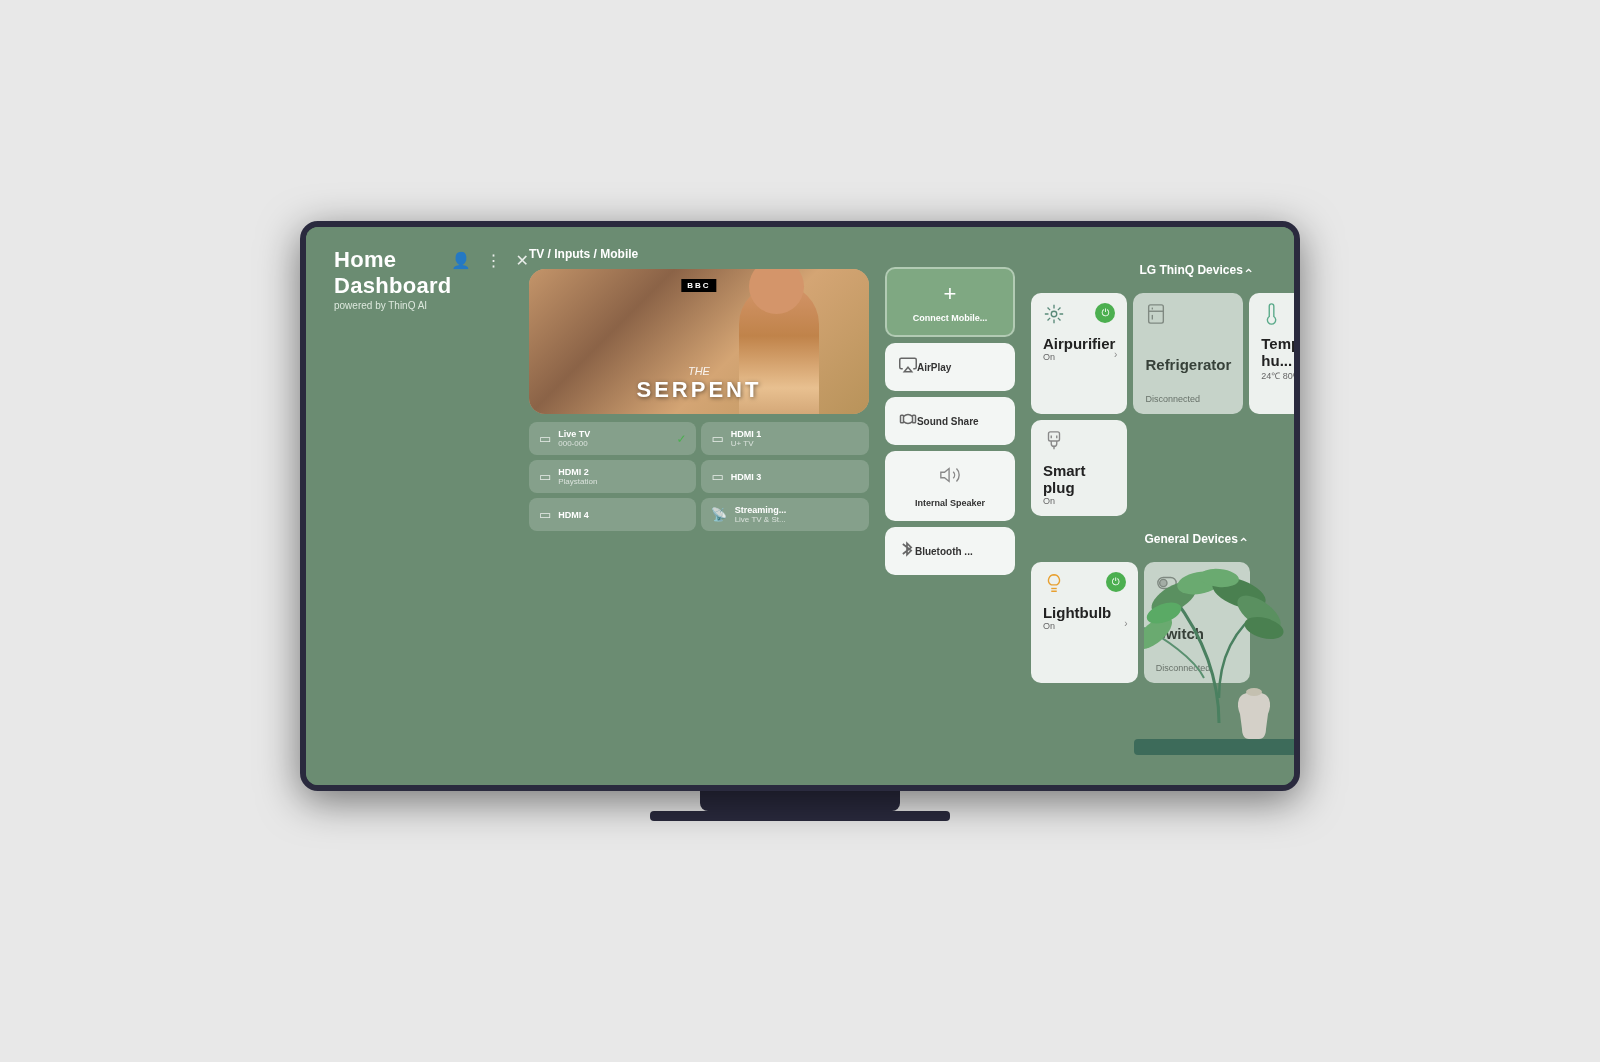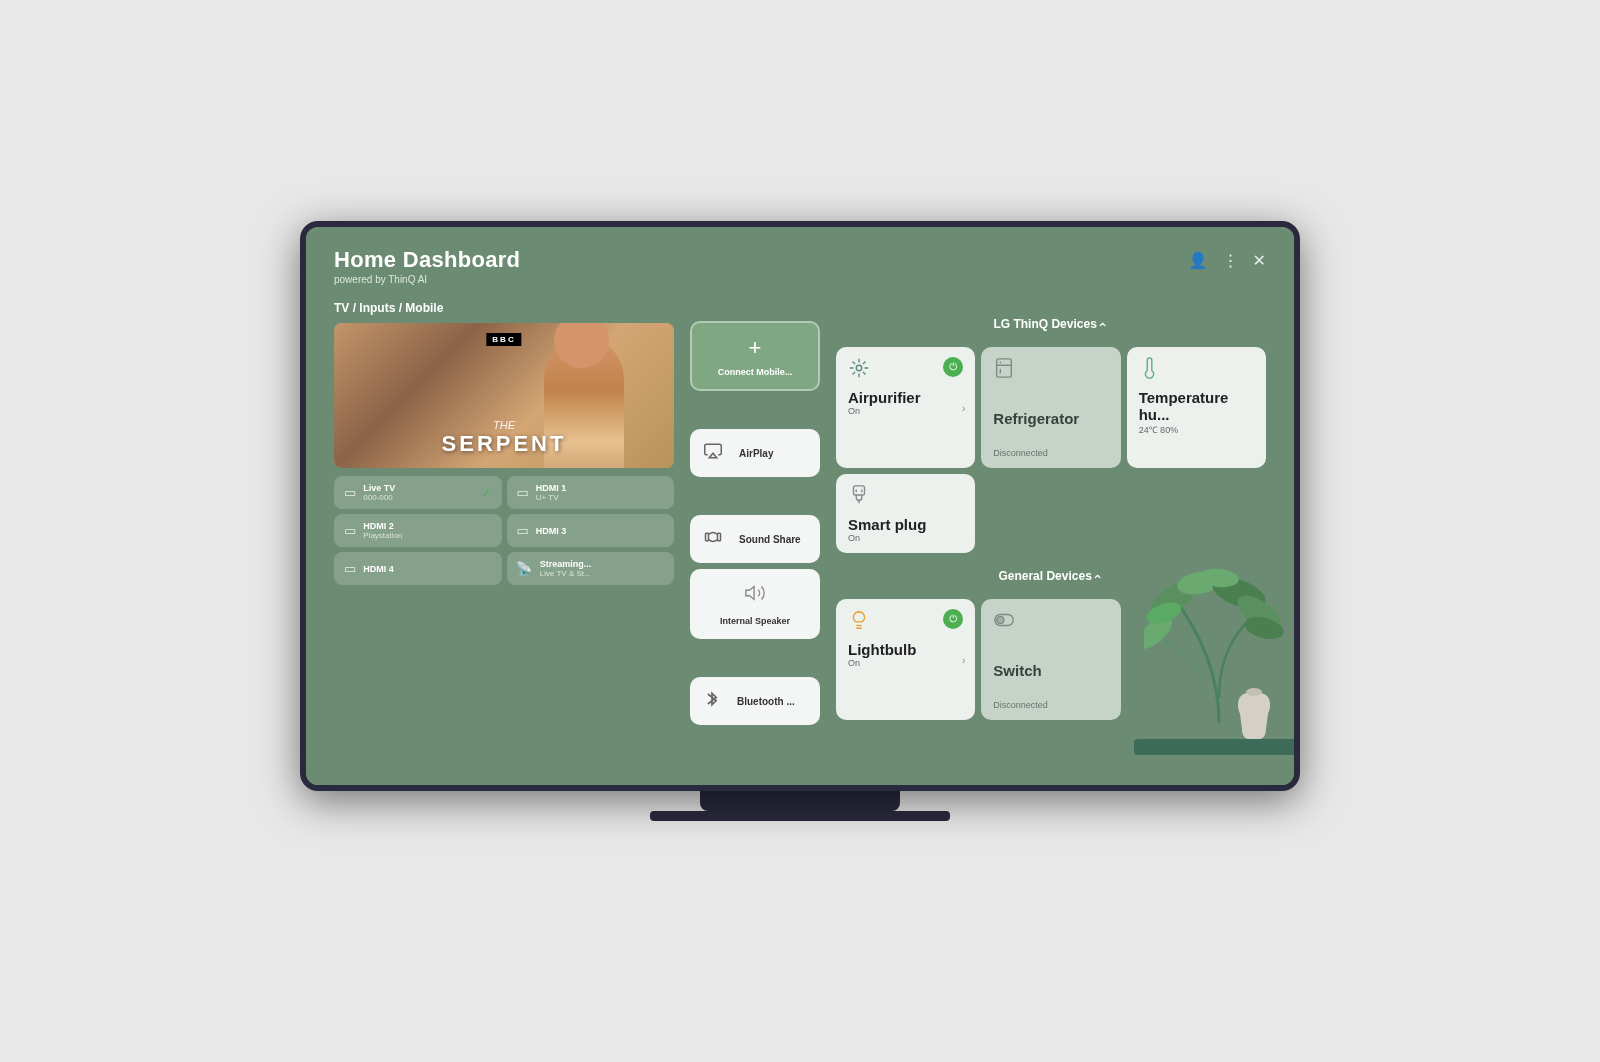--- a/index.html
+++ b/index.html
@@ -54,21 +54,21 @@
       border-radius: 4px;
     }
 
     
     .dashboard {
       position: absolute;
       top: 0; left: 0; right: 0; bottom: 0;
       background: #6b8c72;
       padding: 20px 28px;
       display: flex;
-      flex-direction: column;
+      flex-direction: row;
     }
 
     
     .header {
       display: flex;
       align-items: flex-start;
       justify-content: space-between;
       margin-bottom: 16px;
     }
 
@@ -119,21 +119,21 @@
     .section-title {
       font-size: 12px;
       font-weight: 600;
       color: #fff;
       margin-bottom: 8px;
     }
 
     
     .tv-preview {
       background: #c8a882;
-      border-radius: 8px;
+      border-radius: 16px;
       overflow: hidden;
       width: 100%;
       height: 145px;
       position: relative;
       margin-bottom: 8px;
     }
 
     .tv-preview-image {
       width: 100%;
       height: 100%;
@@ -359,24 +359,23 @@
       font-size: 22px;
       color: #888;
     }
 
     .action-card-row {
       background: rgba(255,255,255,0.92);
       border-radius: 10px;
       padding: 10px 14px;
       display: flex;
       align-items: center;
-      gap: 17px;
+      gap: 0;
       cursor: pointer;
       min-height: 48px;
-      margin-top: 32px;
     }
 
     .action-row-label {
       font-size: 10px;
       font-weight: 600;
       color: #333;
     }
 
     .action-row-icon {
       font-size: 16px;

